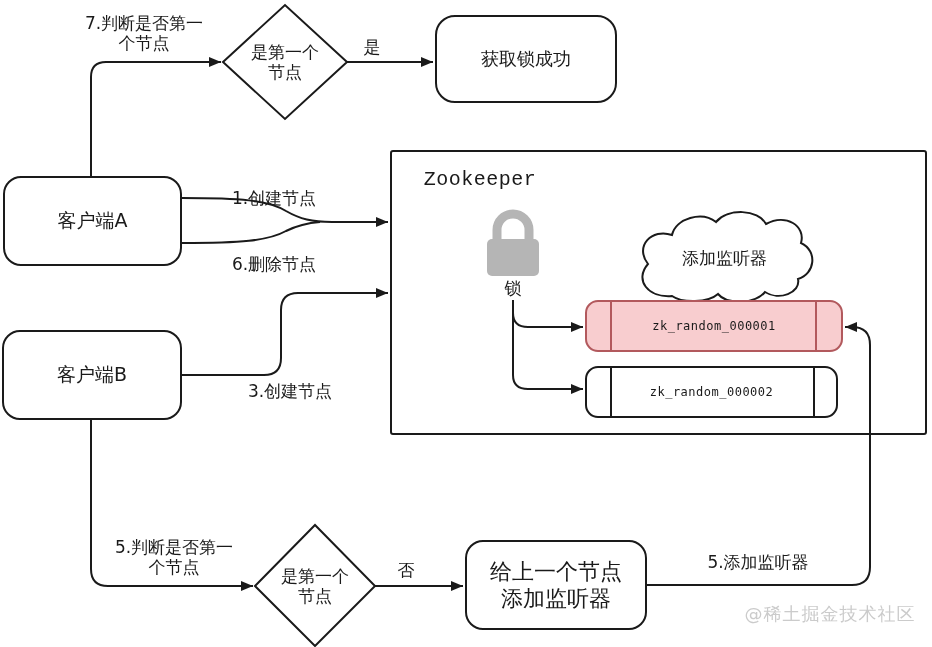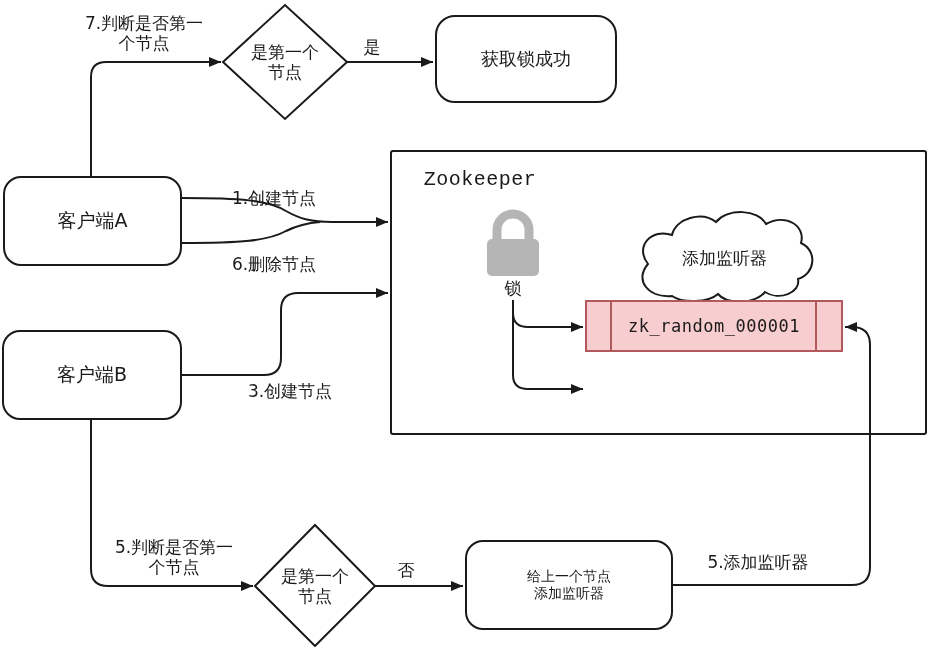--- a/index.html
+++ b/index.html
@@ -8,21 +8,21 @@
   svg.layer{position:absolute;left:0;top:0;width:932px;height:647px;}
   .edge{stroke:var(--stroke,#1a1a1a);stroke-width:2;fill:none;}
   .shape{stroke:var(--stroke,#1a1a1a);stroke-width:2;fill:#ffffff;}
   .box{position:absolute;box-sizing:border-box;border:2px solid var(--stroke,#1a1a1a);background:#fff;
        display:flex;flex-direction:column;align-items:center;justify-content:center;
        text-align:center;font-size:19px;line-height:1.25;}
   .rounded{border-radius:18px;}
   .rounded-lg{border-radius:20px;}
   .container-box{background:transparent;border-radius:3px;}
   .znode{position:absolute;box-sizing:border-box;display:flex;align-items:center;justify-content:center;
-         font-family:"DejaVu Sans Mono","Liberation Mono",monospace;font-size:17px;letter-spacing:.5px;}
+         font-family:"DejaVu Sans Mono","Liberation Mono",monospace;font-size:12px;letter-spacing:.5px;border-radius:13px;}
   .znode .vline{position:absolute;top:0;bottom:0;width:0;}
   .znode-pink{background:var(--node-highlight-fill,#f8cdcf);border:2px solid var(--node-highlight-stroke,#b2595d);}
   .znode-pink .vline{border-left:2px solid var(--node-highlight-stroke,#b2595d);}
   .znode-plain{background:#fff;border:2px solid var(--stroke,#1a1a1a);}
   .znode-plain .vline{border-left:2px solid var(--stroke,#1a1a1a);}
   .label{position:absolute;text-align:center;font-size:17px;line-height:1.18;white-space:nowrap;}
   .label span{display:block;}
   .zk-title{font-size:20px;text-align:center;letter-spacing:.5px;font-family:Liberation Mono, monospace;}
   .watermark{color:var(--watermark,#cbcbcb);font-size:18px;letter-spacing:1px;}
 </style>
@@ -83,38 +83,43 @@
   </div>
 
   <div class="box rounded-lg" style="left:435px;top:15px;width:182px;height:88px;font-size:18px;">
     <span>获取锁成功</span>
   </div>
 
   <div class="box rounded" style="left:2px;top:330px;width:180px;height:90px;">
     <span>客户端B</span>
   </div>
 
-  <div class="box rounded" style="left:465px;top:540px;width:208px;height:90px;font-size:14px;">
+  <div class="box rounded" style="left:465px;top:540px;width:182px;height:90px;font-size:22px;">
     <span>给上一个节点</span>
     <span>添加监听器</span>
   </div>
 
   <div class="box container-box" style="left:390px;top:150px;width:537px;height:285px;"></div>
   <div class="label zk-title" style="left:420px;top:168px;width:120px;">Zookeeper</div>
 
   <div class="label" style="left:496px;top:278px;width:34px;">锁</div>
 
   <div class="label" style="left:682px;top:248px;width:84px;">添加监听器</div>
 
   <div class="znode znode-pink" style="left:585px;top:300px;width:258px;height:52px;">
     <div class="vline" style="left:23px;"></div>
     <div class="vline" style="right:24px;"></div>
     <span>zk_random_000001</span>
   </div>
 
+  <div class="znode znode-plain" style="left:585px;top:366px;width:253px;height:52px;">
+    <div class="vline" style="left:23px;"></div>
+    <div class="vline" style="right:21px;"></div>
+    <span>zk_random_000002</span>
+  </div>
 
   <div class="label" style="left:225px;top:42px;width:120px;">
     <span>是第一个</span>
     <span>节点</span>
   </div>
   <div class="label" style="left:255px;top:566px;width:120px;">
     <span>是第一个</span>
     <span>节点</span>
   </div>
 
@@ -126,14 +131,15 @@
   <div class="label" style="left:224px;top:188px;width:100px;">1.创建节点</div>
   <div class="label" style="left:224px;top:254px;width:100px;">6.删除节点</div>
   <div class="label" style="left:240px;top:381px;width:100px;">3.创建节点</div>
   <div class="label" style="left:106px;top:537px;width:136px;">
     <span>5.判断是否第一</span>
     <span>个节点</span>
   </div>
   <div class="label" style="left:394px;top:560px;width:24px;">否</div>
   <div class="label" style="left:698px;top:552px;width:120px;">5.添加监听器</div>
 
+  <div class="label watermark" style="left:742px;top:603px;width:176px;">@稀土掘金技术社区</div>
 
 </div>
 
 </body></html>

